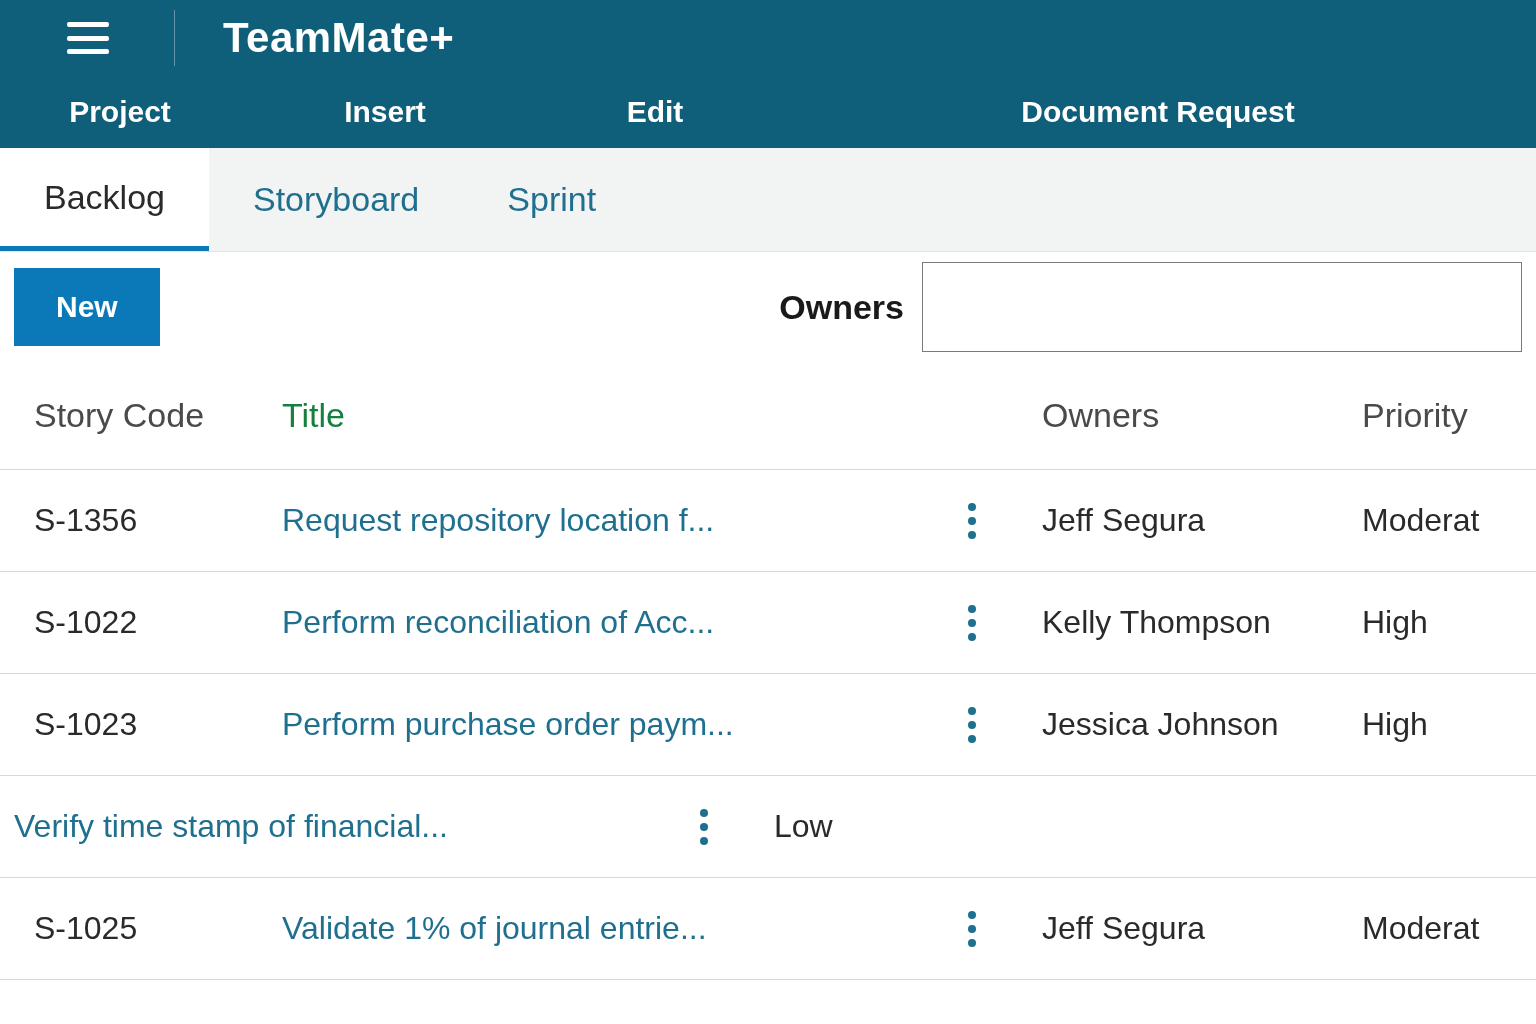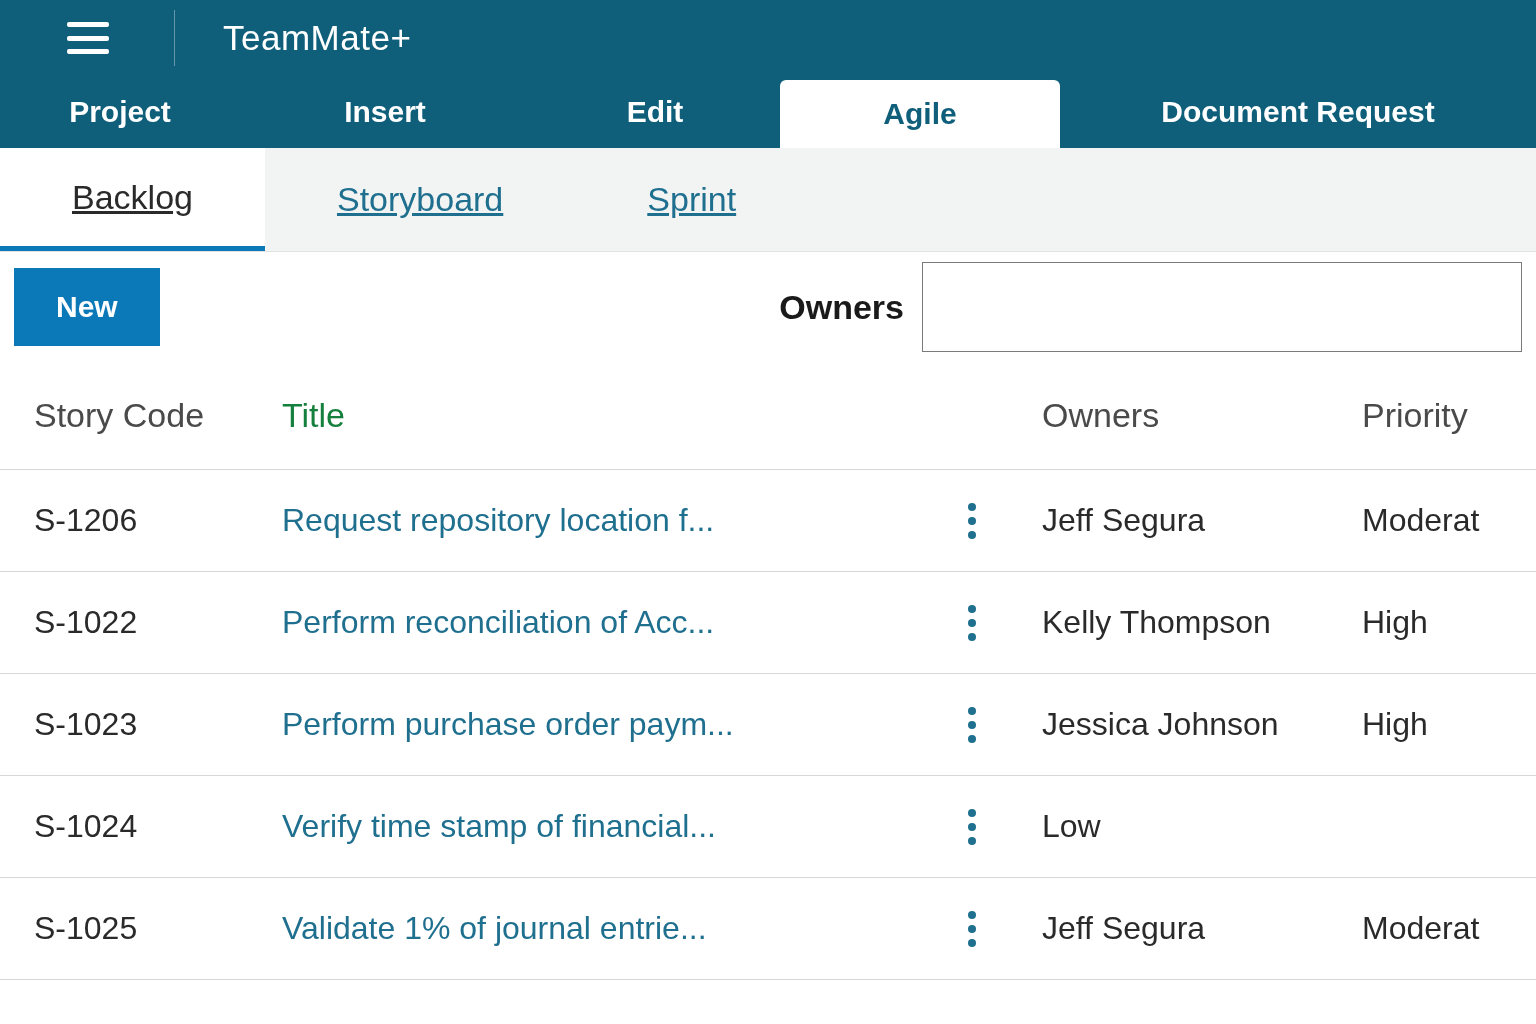--- a/index.html
+++ b/index.html
@@ -25,21 +25,21 @@
     content: "";
     position: absolute;
     right: 0;
     top: 10px;
     bottom: 10px;
     width: 1px;
     background: rgba(255,255,255,0.35);
   }
   .hamburger-icon { width: 42px; height: 32px; display: flex; flex-direction: column; justify-content: space-between; cursor: pointer; }
   .hamburger-icon span { display: block; height: 5px; background: #fff; border-radius: 2px; }
-  .app-title { font-size: 35px; font-weight: 400; padding-left: 48px; letter-spacing: 0.5px; }
+  .app-title { font-size: 42px; font-weight: 700; padding-left: 48px; letter-spacing: 0.5px; }
 
   
   .main-tabs {
     background: #0f5f7a;
     height: 72px;
     display: flex;
     align-items: stretch;
     color: #fff;
   }
   .main-tab {
@@ -72,22 +72,21 @@
     align-items: stretch;
     border-bottom: 1px solid #e3e3e3;
   }
   .sub-tab {
     display: flex;
     align-items: center;
     justify-content: center;
     font-size: 34px;
     color: #1f6f8f;
     cursor: pointer;
-    padding: 0 72px;
-    text-decoration: underline;
+    padding: 0 44px;
   }
   .sub-tab.active {
     background: #fff;
     color: #2a2a2a;
     border-bottom: 5px solid #0b78b8;
   }
 
   
   .toolbar {
     height: 110px;
@@ -168,21 +167,20 @@
         <span></span>
     </div>
   </div>
   <div class="app-title">TeamMate+</div>
 </div>
 
 <div class="main-tabs">
   <div class="main-tab t-project">Project</div>
   <div class="main-tab t-insert">Insert</div>
   <div class="main-tab t-edit">Edit</div>
-  <div class="main-tab t-agile active">Agile</div>
   <div class="main-tab t-docreq">Document Request</div>
 </div>
 
 <div class="sub-tabs">
   <div class="sub-tab active">Backlog</div>
   <div class="sub-tab">Storyboard</div>
   <div class="sub-tab">Sprint</div>
 </div>
 
 <div class="toolbar">
@@ -195,21 +193,21 @@
 <div class="grid">
   <div class="grid-header">
     <div class="col-code">Story Code</div>
     <div class="col-title">Title</div>
     <div class="col-menu"></div>
     <div class="col-owners">Owners</div>
     <div class="col-priority">Priority</div>
   </div>
 
   <div class="grid-row">
-    <div class="col-code">S-1206</div>
+    <div class="col-code">S-1356</div>
     <div class="col-title">Request repository location f...</div>
     <div class="col-menu">
       <div class="kebab">
           <span></span>
           <span></span>
           <span></span>
         </div>
     </div>
     <div class="col-owners">Jeff Segura</div>
     <div class="col-priority">Moderat</div>
@@ -237,21 +235,20 @@
           <span></span>
           <span></span>
           <span></span>
         </div>
     </div>
     <div class="col-owners">Jessica Johnson</div>
     <div class="col-priority">High</div>
   </div>
 
   <div class="grid-row">
-    <div class="col-code">S-1024</div>
     <div class="col-title">Verify time stamp of financial...</div>
     <div class="col-menu">
       <div class="kebab">
           <span></span>
           <span></span>
           <span></span>
         </div>
     </div>
     <div class="col-priority">Low</div>
   </div>

